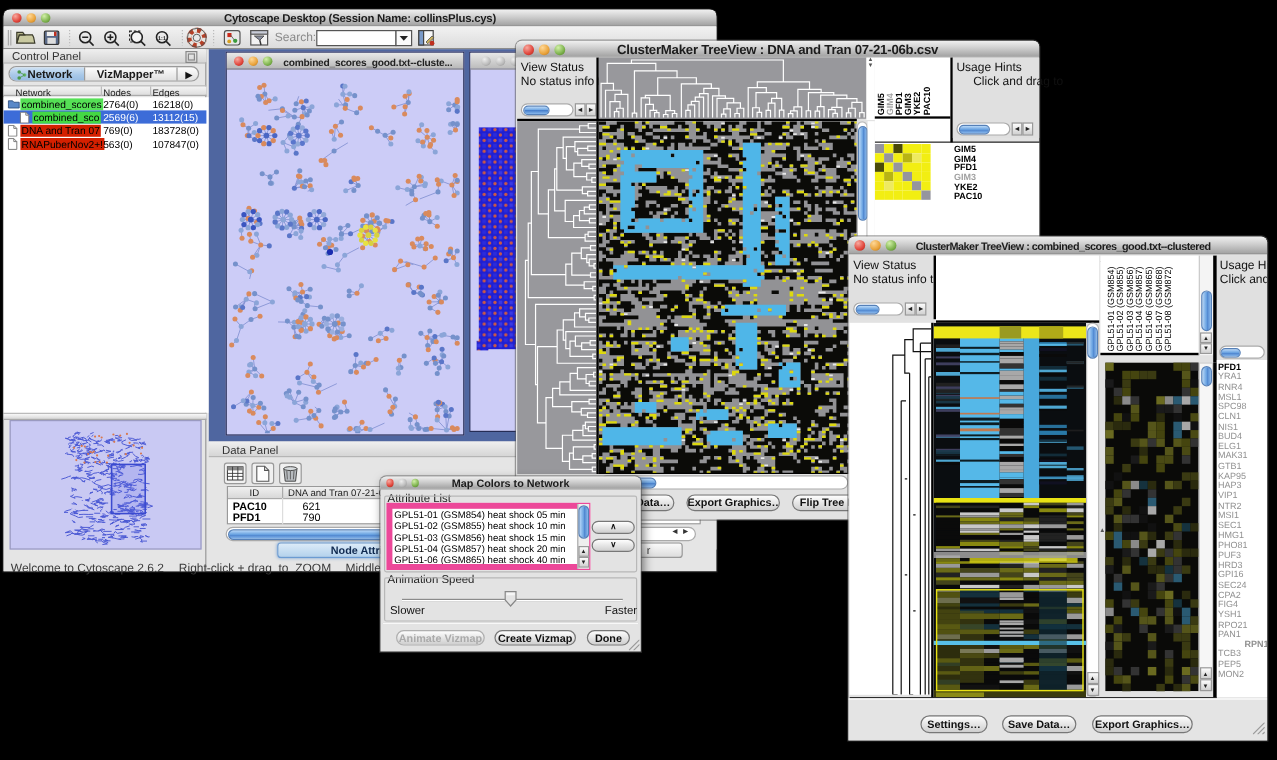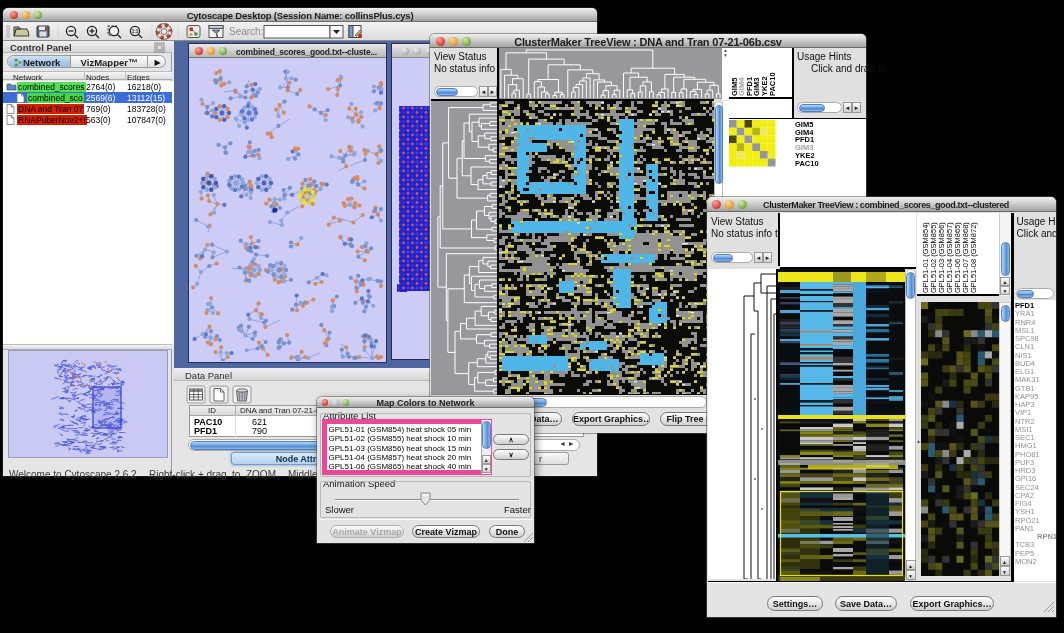--- a/index.html
+++ b/index.html
@@ -89,21 +89,21 @@
 <g>
           <rect x="346" y="3.5" width="12" height="12" fill="#f8f8f8" stroke="#444"></rect>
           <rect x="346" y="3.5" width="4" height="12" fill="#7a9ac8" stroke="#444"></rect>
           <path d="M352 13 l5 -5 l1.5 1.5 l-5 5 Z" fill="#c8b060" stroke="#444" stroke-width="0.6"></path>
           <circle cx="357" cy="14" r="2" fill="#c03020"></circle>
         </g>
 </svg>
 </div>
 <div class="abs" style="left:0;top:32.5px;width:169px;height:435.5px;background:#e5e5e5;border-right:1px solid #9a9a9a;">
 <div class="abs" style="left:0;top:0;width:169px;height:12.5px;background:linear-gradient(#efefef,#d6d6d6);border-bottom:1px solid #b5b5b5;">
-<span class="abs" style="left:7px;top:1px;font-size:9.5px;color:#333;font-weight:bold;">Control Panel</span>
+<span class="abs" style="left:7px;top:1px;font-size:9.5px;color:#333;">Control Panel</span>
 <svg class="abs" style="left:151px;top:1px;" width="11" height="11">
           <rect x="1" y="1" width="9" height="9" fill="none" stroke="#888"></rect>
           <rect x="3" y="3" width="5" height="5" fill="none" stroke="#888"></rect>
         </svg>
 </div>
 <div class="abs" style="left:4px;top:14px;width:159px;height:13.5px;border:1px solid #9a9a9a;border-radius:7px;background:linear-gradient(#fdfdfd,#e0e0e0);overflow:hidden;">
 <div class="abs" style="left:0;top:0;width:63px;height:13.5px;background:linear-gradient(#cfe2f4,#a8c8e8 50%,#92b8e0);border-right:1px solid #9a9a9a;text-align:center;font-size:9.5px;font-weight:bold;color:#1a1a1a;line-height:13px;">&nbsp;&nbsp;Network</div>
 <svg class="abs" style="left:5px;top:2.5px" width="10" height="9">
           <circle cx="3" cy="2" r="1.5" fill="#4a9a4a"></circle>
           <circle cx="3" cy="7" r="1.5" fill="#4a9a4a"></circle>

